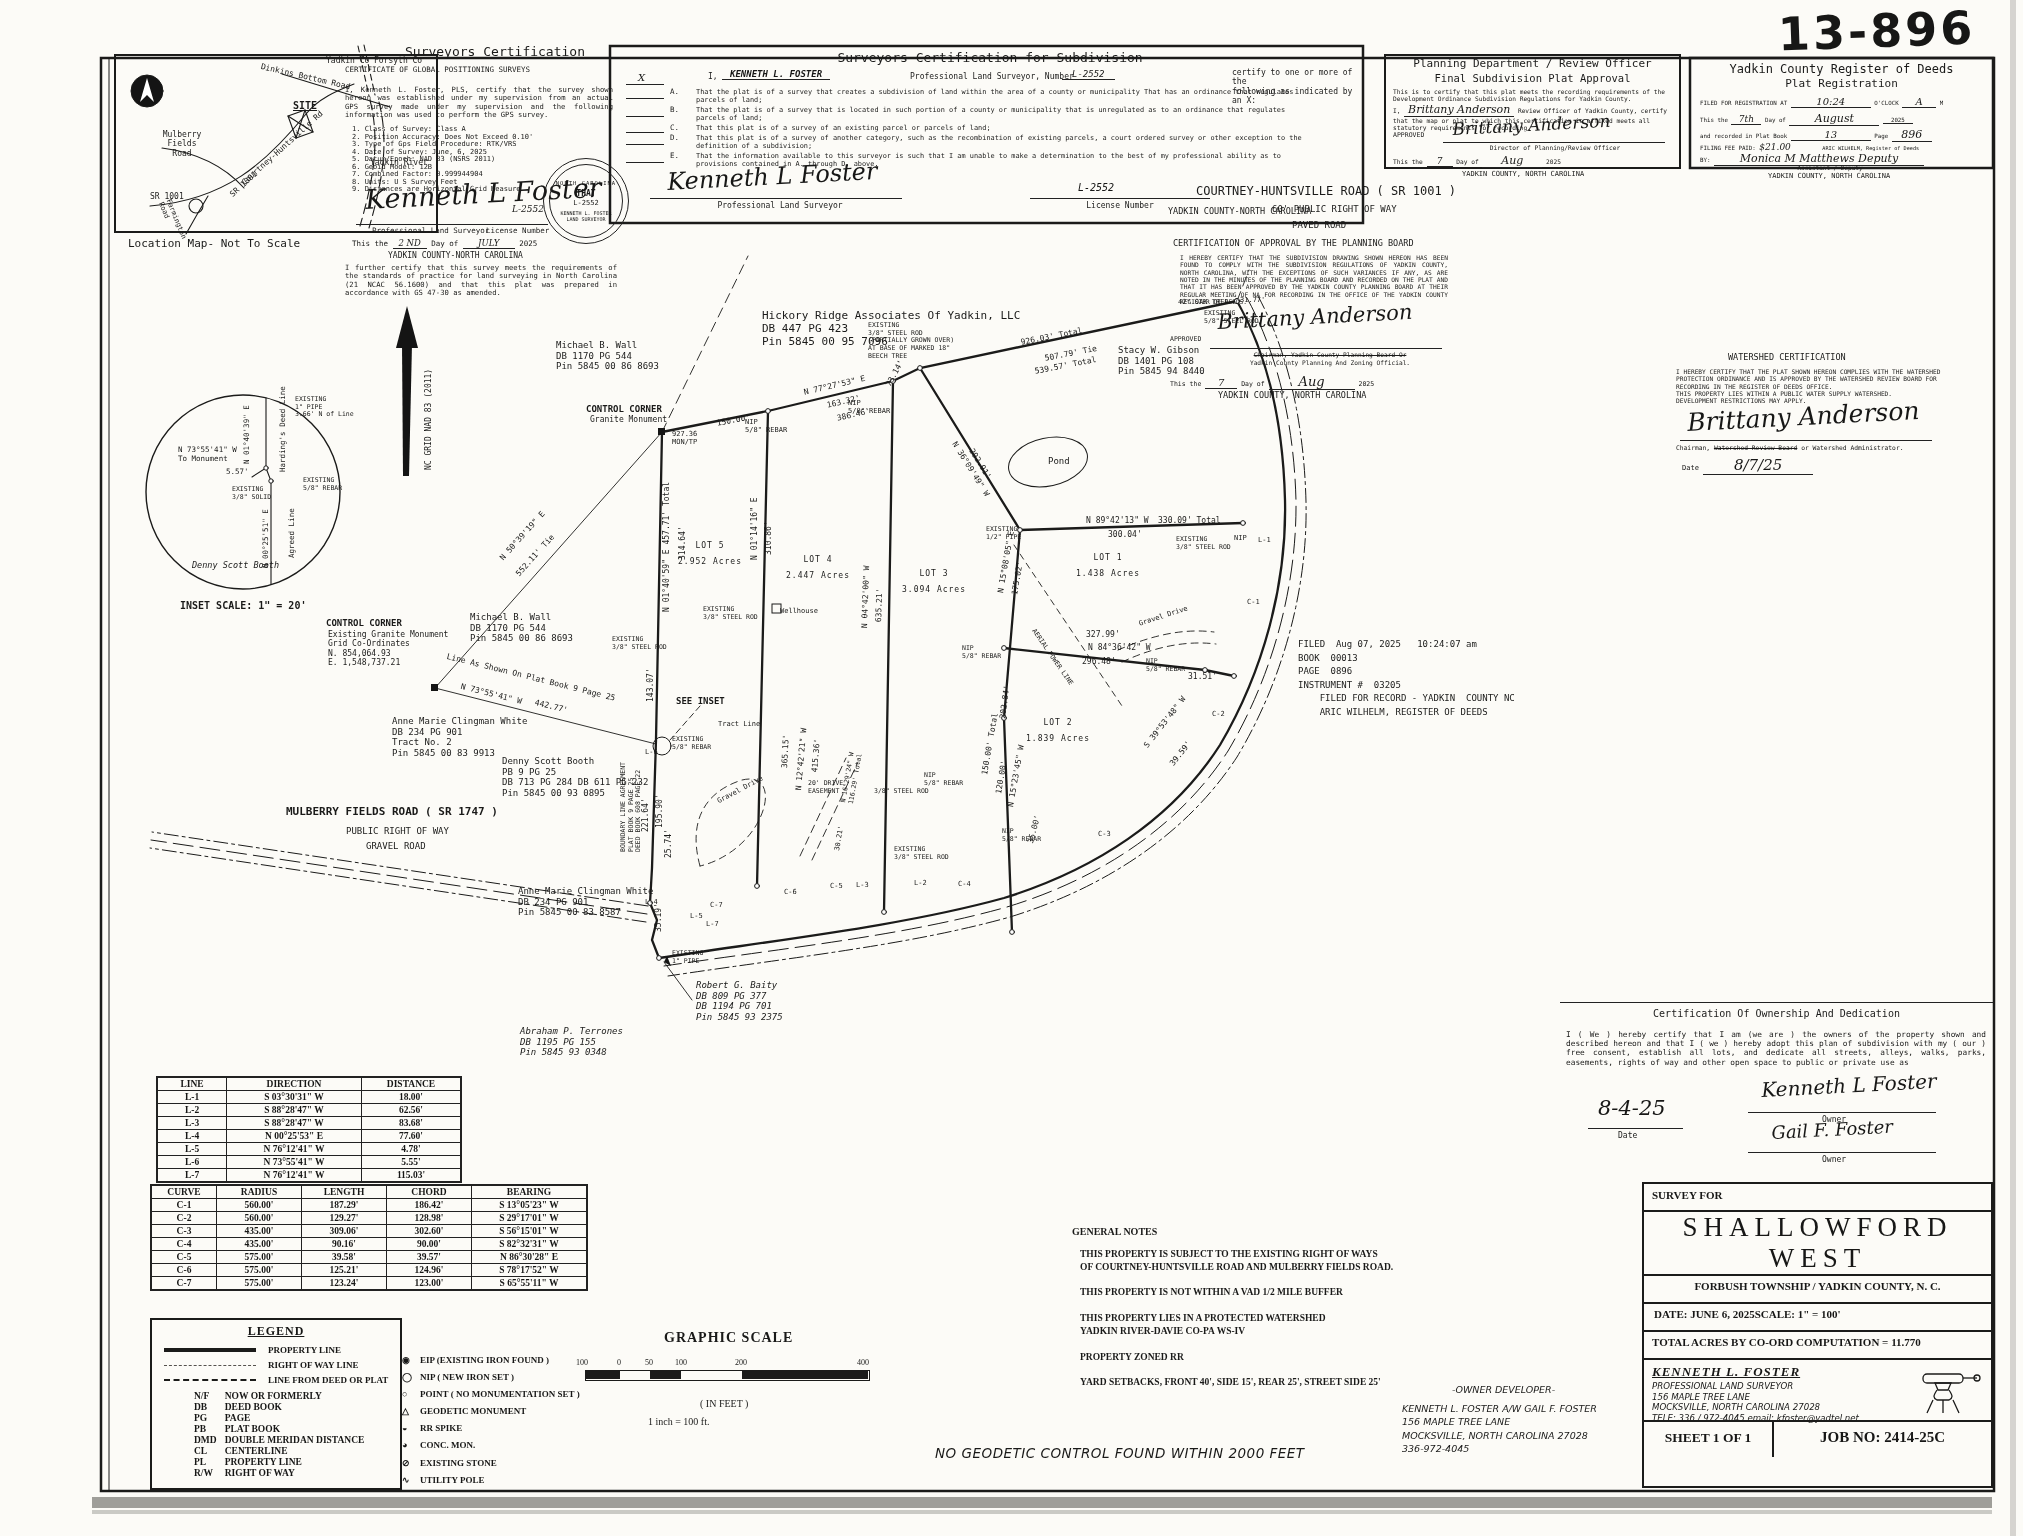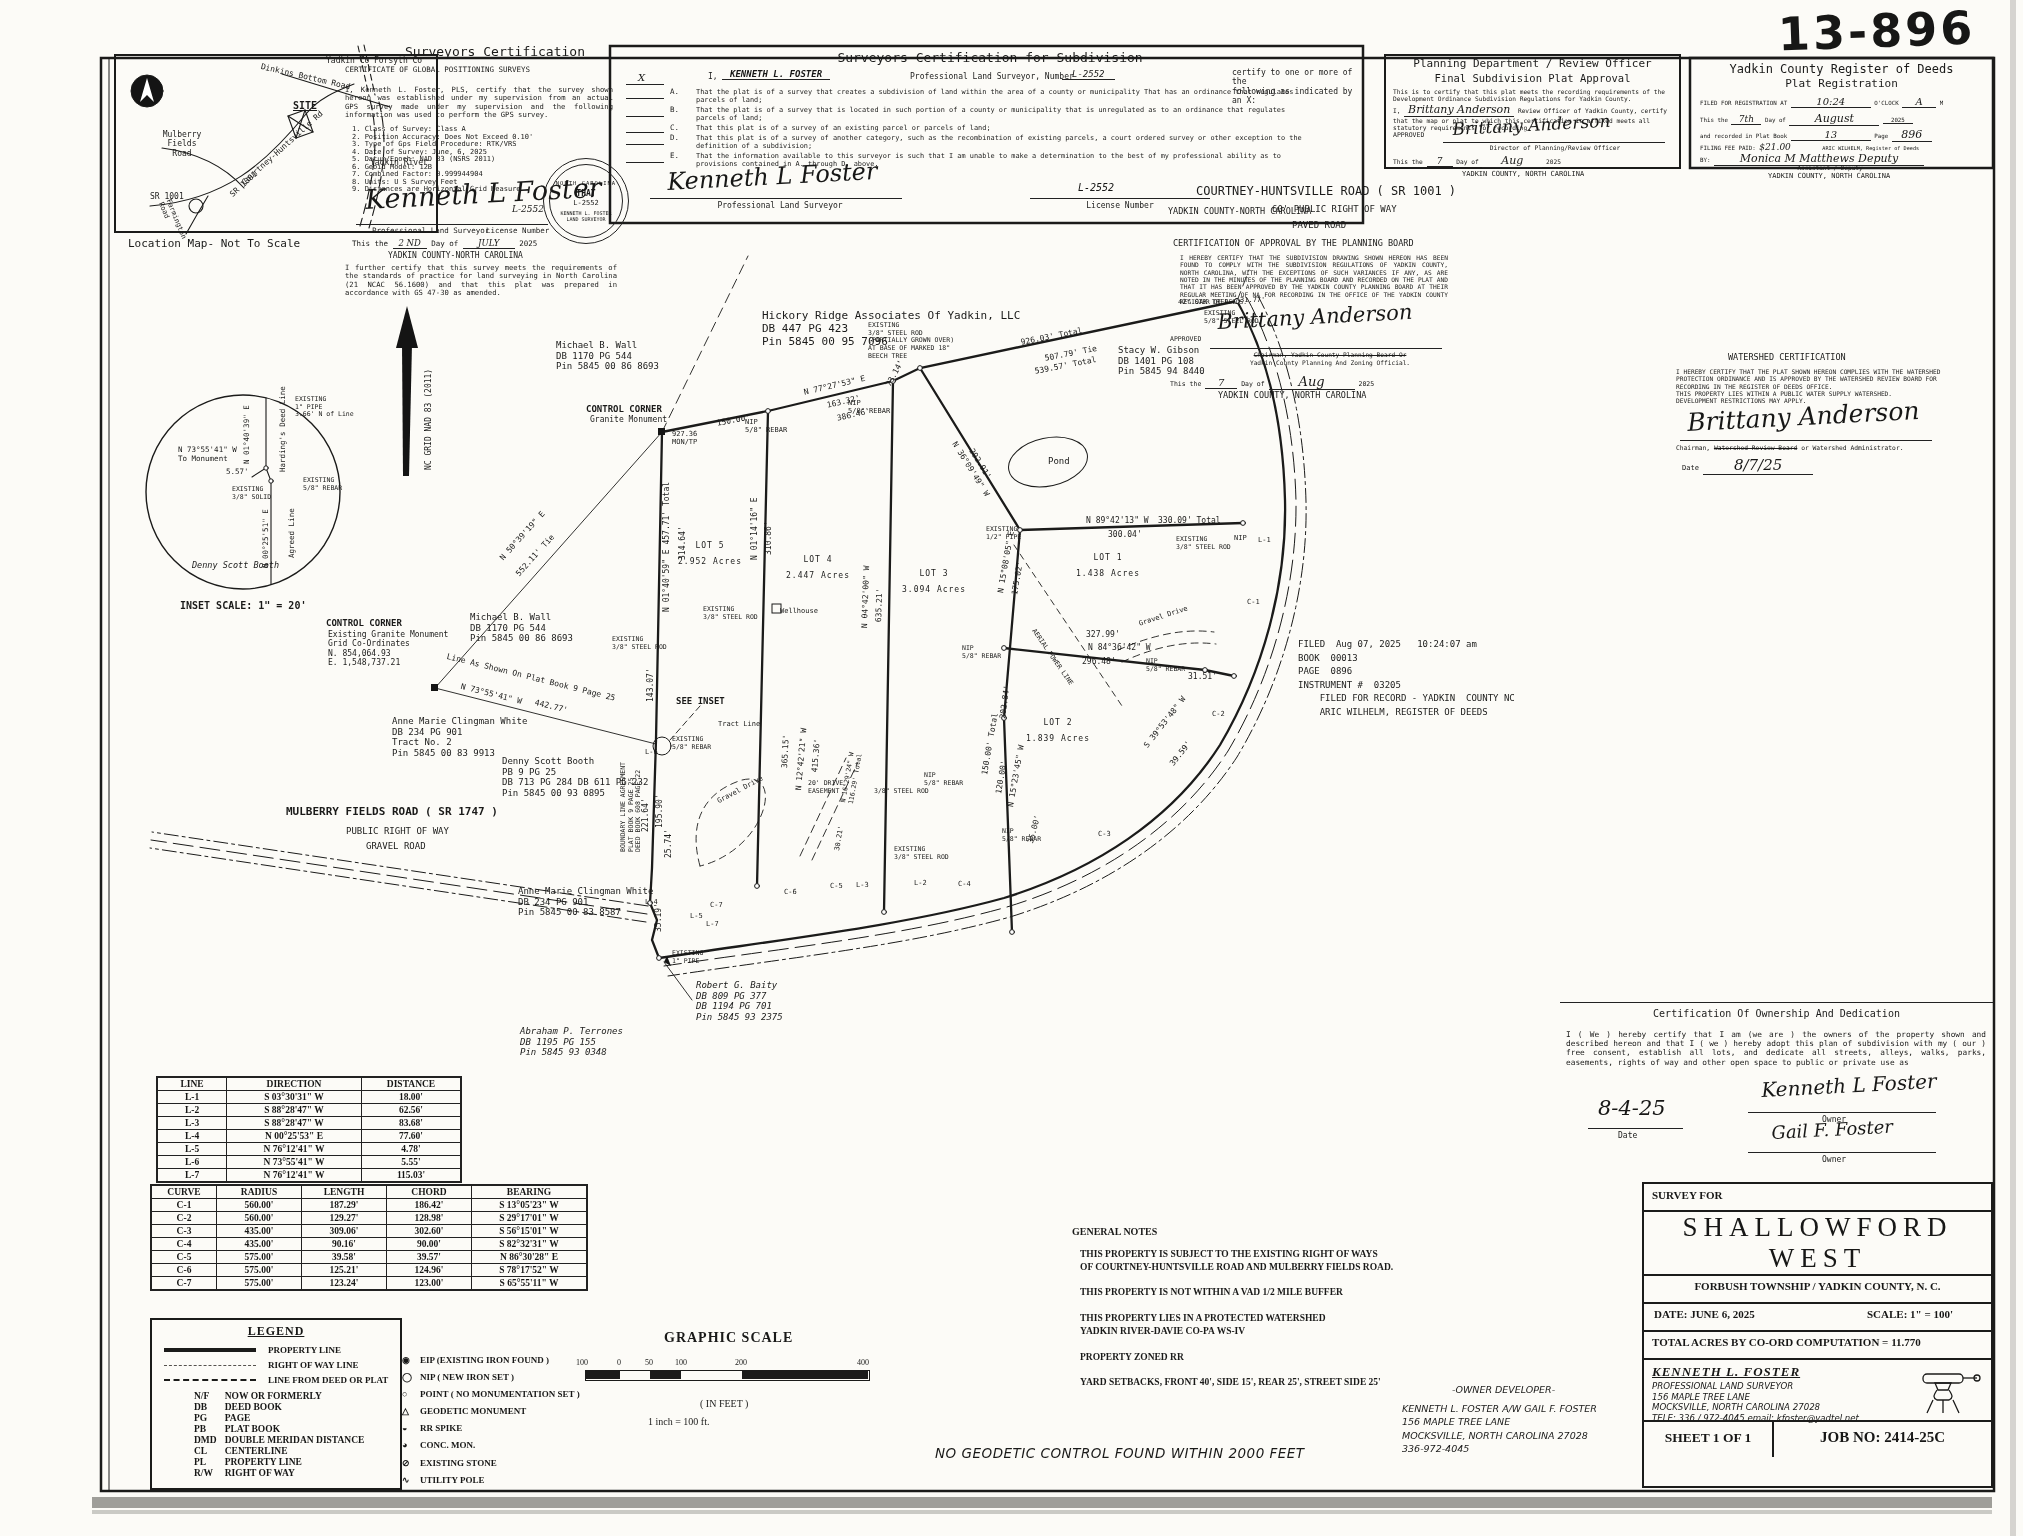--- a/index.html
+++ b/index.html
@@ -519,21 +519,21 @@
     <div class="abs ul" style="left:1748px;top:1152px;width:188px;height:0"></div>
     <div class="lbl" style="left:1822px;top:1155px;font-size:8px">Owner</div>
   </div>
 
   <div id="titleblock">
     <div class="serif b" style="padding:5px 0 0 8px;font-size:11px;height:21px">SURVEY FOR</div>
     <div class="tb-row c" style="height:62px;display:flex;align-items:center;justify-content:center">
       <span class="serif" style="font-size:27px;letter-spacing:6px">SHALLOWFORD WEST</span>
     </div>
     <div class="tb-row serif b c" style="height:22px;font-size:11px;padding-top:4px">FORBUSH TOWNSHIP / YADKIN COUNTY, N. C.</div>
-    <div class="tb-row serif b" style="height:22px;font-size:11px;display:flex;justify-content:space-between;padding:4px 38px 0 10px">
+    <div class="tb-row serif b" style="height:22px;font-size:11px;display:flex;padding:4px 38px 0 10px">
       <span>DATE:   JUNE 6, 2025</span>
       <span>SCALE:      1" = 100'</span>
     </div>
     <div class="tb-row serif b" style="height:22px;font-size:11px;padding:4px 0 0 8px">TOTAL ACRES BY CO-ORD COMPUTATION  =   11.770</div>
     <div class="tb-row" style="height:60px">
       <div class="serif b i u" style="font-size:13px;padding:4px 0 0 8px;letter-spacing:1px">KENNETH L. FOSTER</div>
       <div class="sans i" style="font-size:8.6px;line-height:1.25;padding:1px 0 0 8px;white-space:pre-line">PROFESSIONAL LAND SURVEYOR
  156 MAPLE TREE LANE
 MOCKSVILLE, NORTH CAROLINA   27028
 TELE: 336 / 972-4045 email: kfoster@yadtel.net</div>

